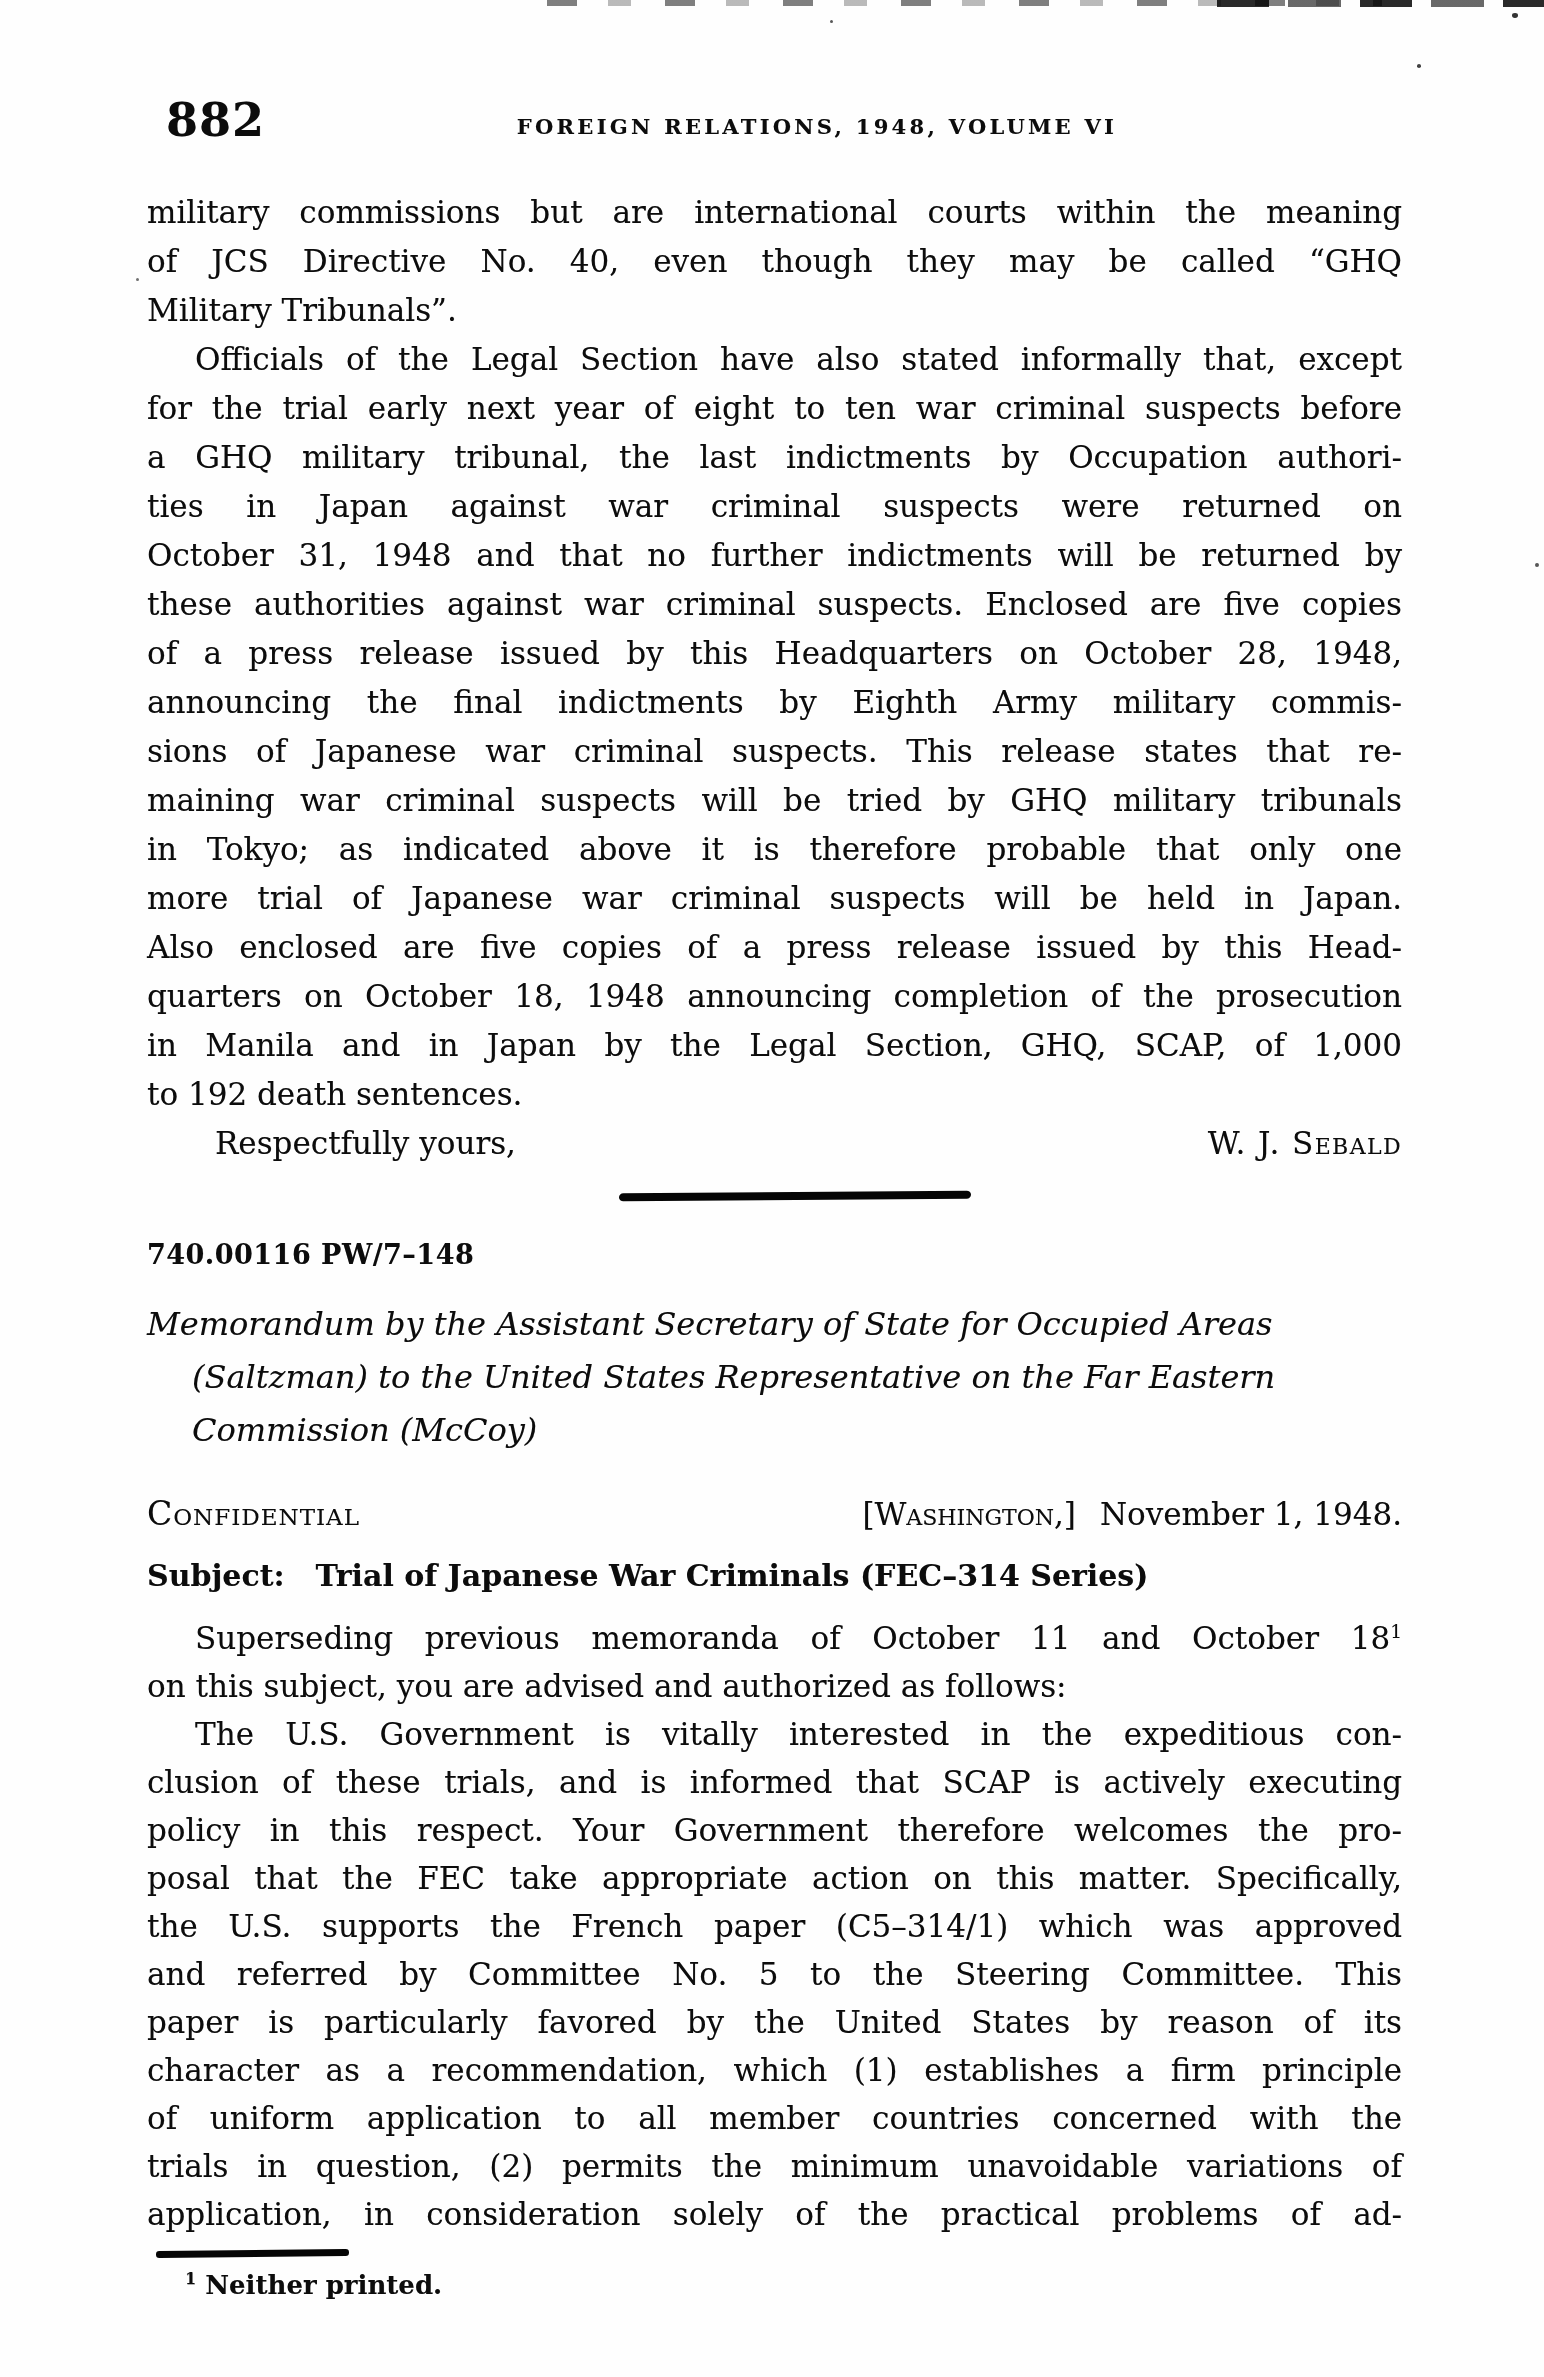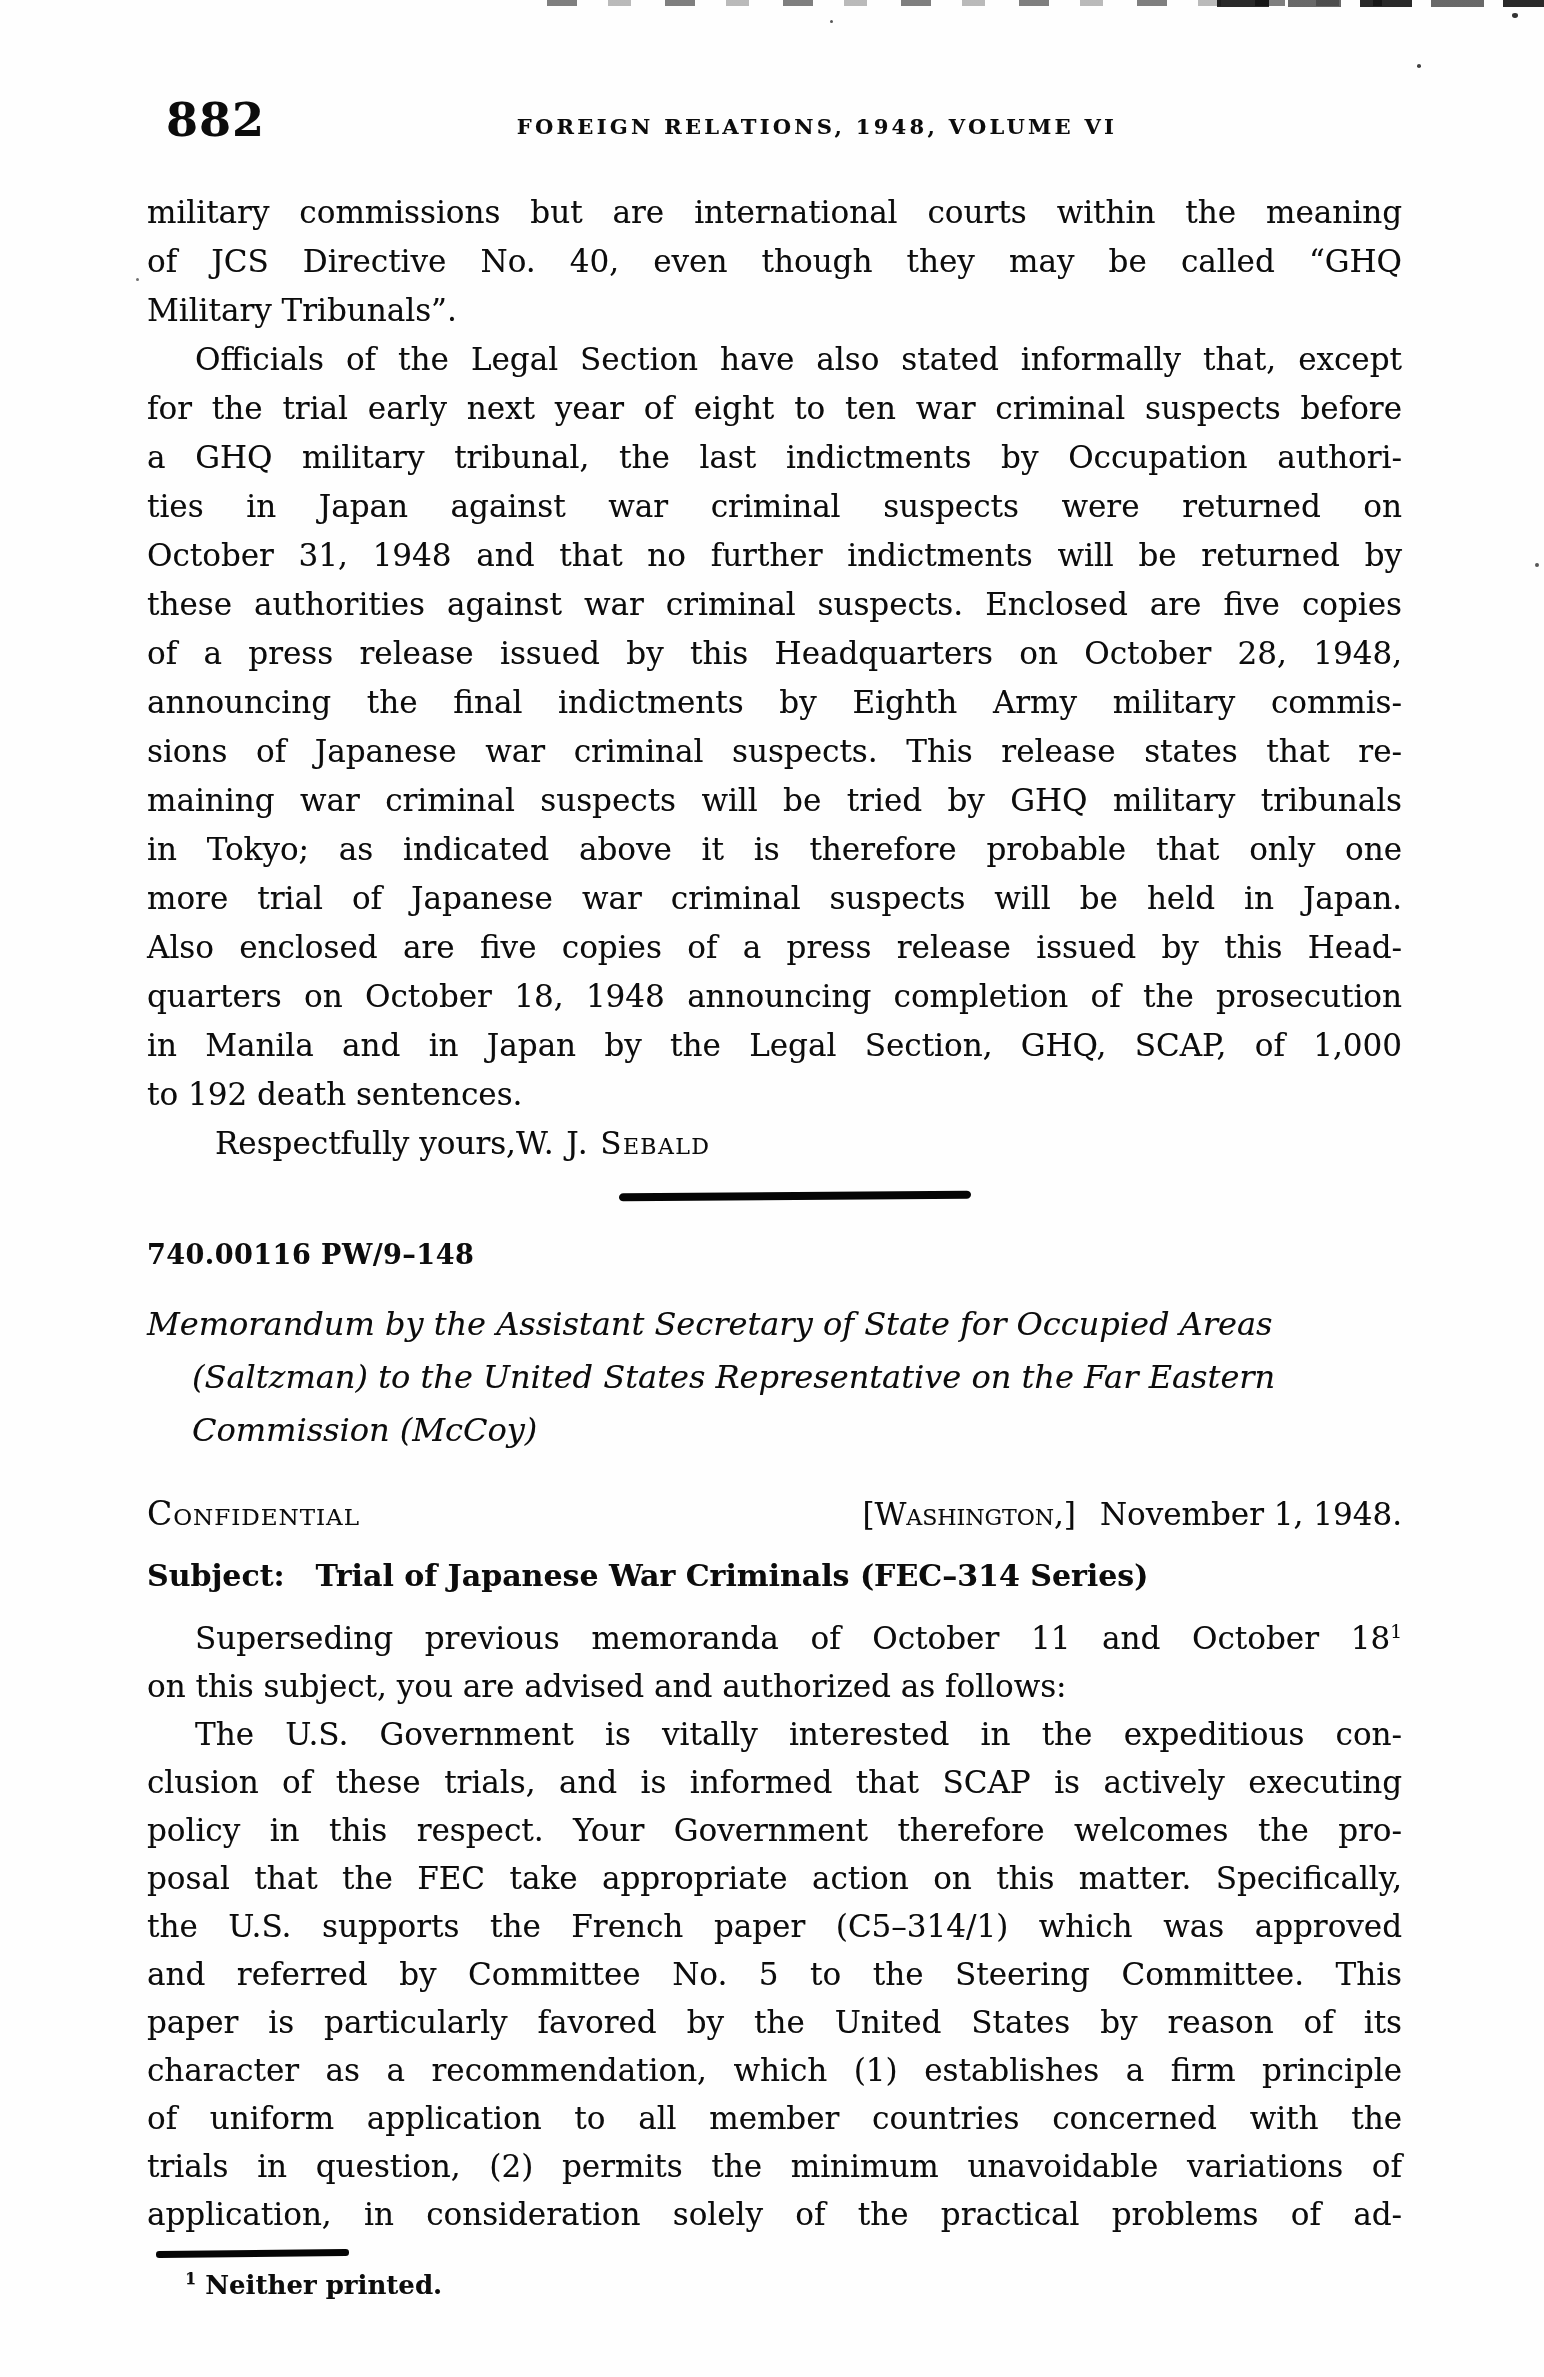--- a/index.html
+++ b/index.html
@@ -48,21 +48,21 @@
   .col {
     position: absolute; left: 147px; top: 188px; width: 1255px;
     font-size: 31px; line-height: 49px;
   }
   .jline { text-align: justify; text-align-last: justify; }
   .line  { text-align: left; }
   .indent { text-indent: 48px; }
   .mline { line-height: 48px; }
 
   .closing-row {
-    display: flex; align-items: baseline;
+    display: flex; justify-content: space-between; align-items: baseline;
     padding-left: 68px; line-height: 49px;
   }
   .sc { font-variant: small-caps; }
   .signature { letter-spacing: 1.4px; }
 
   .section-divider {
     margin: 24px 0 0 472px; width: 352px; height: 8px;
     background: #050505; border-radius: 4.3px / 50%;
     transform: rotate(-0.45deg);
   }
@@ -139,21 +139,21 @@
     <div class="jline">in Manila and in Japan by the Legal Section, GHQ, SCAP, of 1,000</div>
     <div class="line">to 192 death sentences.</div>
 
     <div class="closing-row">
       <span class="closing">Respectfully yours,</span>
       <span class="signature sc">W. J. Sebald</span>
     </div>
 
     <div class="section-divider"></div>
 
-    <div class="docket">740.00116 PW/9–148</div>
+    <div class="docket">740.00116 PW/7–148</div>
 
     <div class="heading">
       <div class="hline">Memorandum by the Assistant Secretary of State for Occupied Areas</div>
       <div class="hline hang">(Saltzman) to the United States Representative on the Far Eastern</div>
       <div class="hline hang">Commission (McCoy)</div>
     </div>
 
     <div class="conf-row">
       <span class="classification sc">Confidential</span>
       <span class="dateline"><span class="sc">[Washington,]</span><span class="date">November 1, 1948.</span></span>

